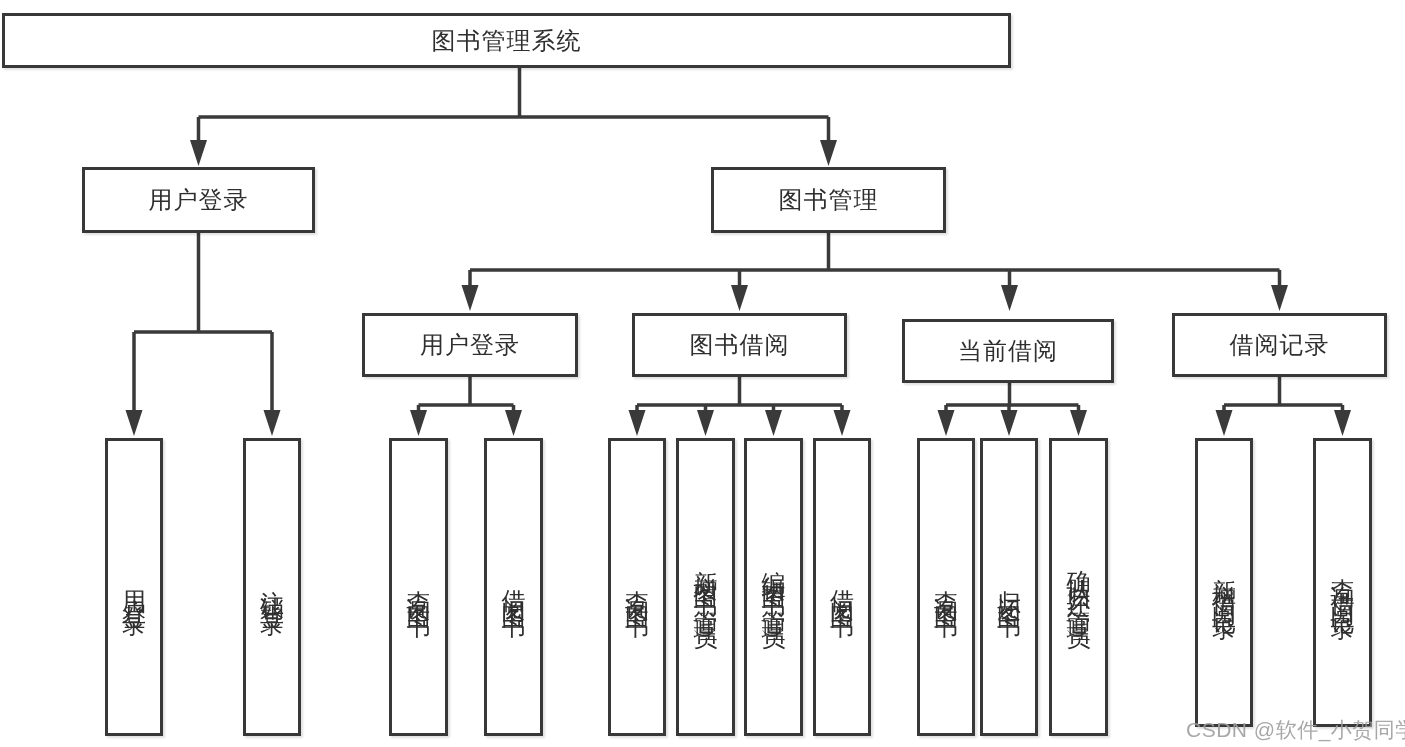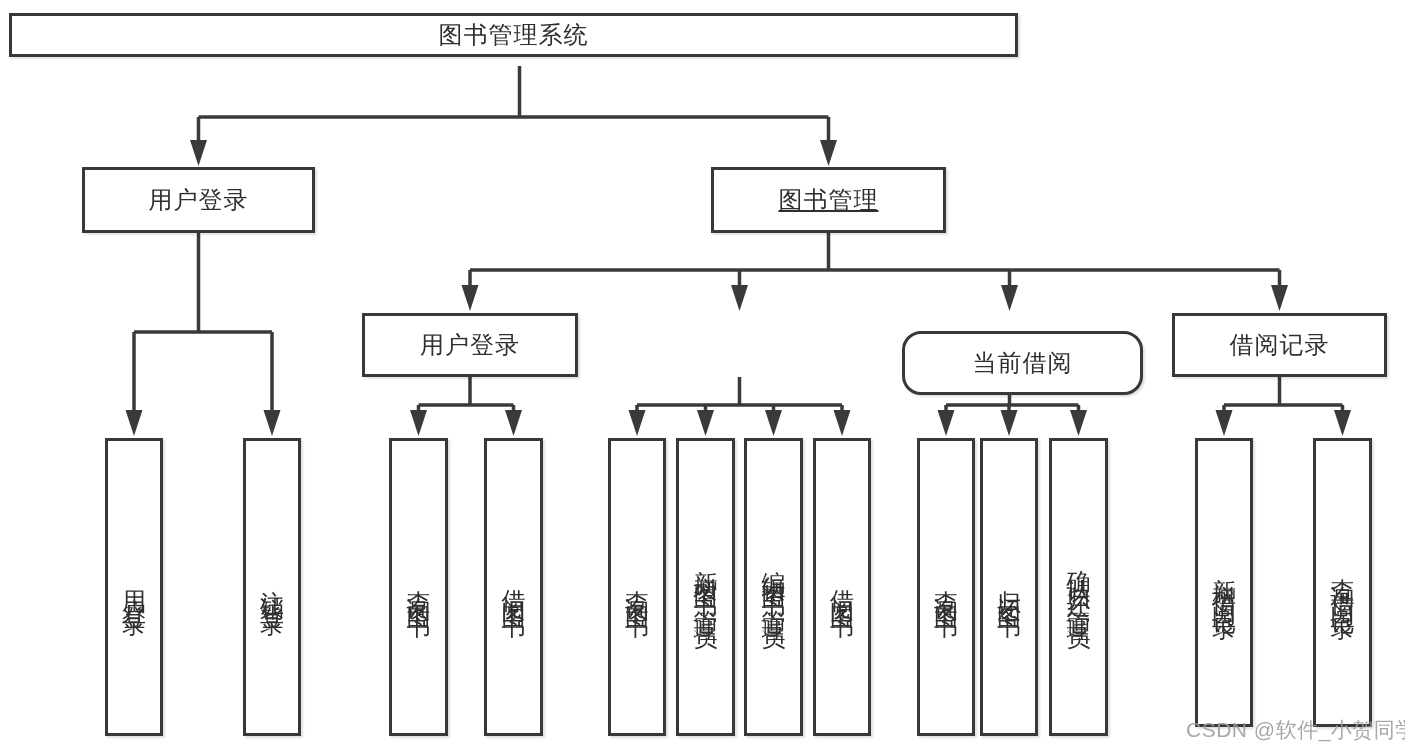--- a/index.html
+++ b/index.html
@@ -106,27 +106,28 @@
              M697 410 L714 410 L705.5 436 Z
              M765 410 L782 410 L773.5 436 Z
              M833.5 410 L850.5 410 L842 436 Z
              M937.5 410 L954.5 410 L946 436 Z
              M1000.5 410 L1017.5 410 L1009 436 Z
              M1070 410 L1087 410 L1078.5 436 Z
              M1215.5 410 L1232.5 410 L1224 436 Z
              M1334 410 L1351 410 L1342.5 436 Z"></path>
   </svg>
 
-  <div class="box hbox" style="left:9px; top:13px; width:1009px; height:44px;">图书管理系统</div>
+  <div class="box hbox" style="left:2px; top:13px; width:1009px; height:55px;">图书管理系统</div>
 
   <div class="box hbox" style="left:82px; top:167px; width:233px; height:66px;">用户登录</div>
-  <div class="box hbox" style="left:711px; top:167px; width:235px; height:66px;text-decoration:underline;">图书管理</div>
+  <div class="box hbox" style="left:711px; top:167px; width:235px; height:66px;">图书管理</div>
 
   <div class="box hbox" style="left:362px; top:313px; width:216px; height:64px;">用户登录</div>
-  <div class="box hbox" style="left:902px; top:331px; width:241px; height:64px;border-radius:19px;">当前借阅</div>
+  <div class="box hbox" style="left:632px; top:313px; width:215px; height:64px;">图书借阅</div>
+  <div class="box hbox" style="left:902px; top:319px; width:212px; height:64px;">当前借阅</div>
   <div class="box hbox" style="left:1172px; top:313px; width:215px; height:64px;">借阅记录</div>
 
   <div class="box leaf" style="left:105px; top:438px; width:58px; height:298px;">
     <span class="vtext">用户登录</span>
   </div>
   <div class="box leaf" style="left:243px; top:438px; width:58px; height:298px;">
     <span class="vtext">注销登录</span>
   </div>
 
   <div class="box leaf" style="left:389px; top:438px; width:59px; height:298px;">

